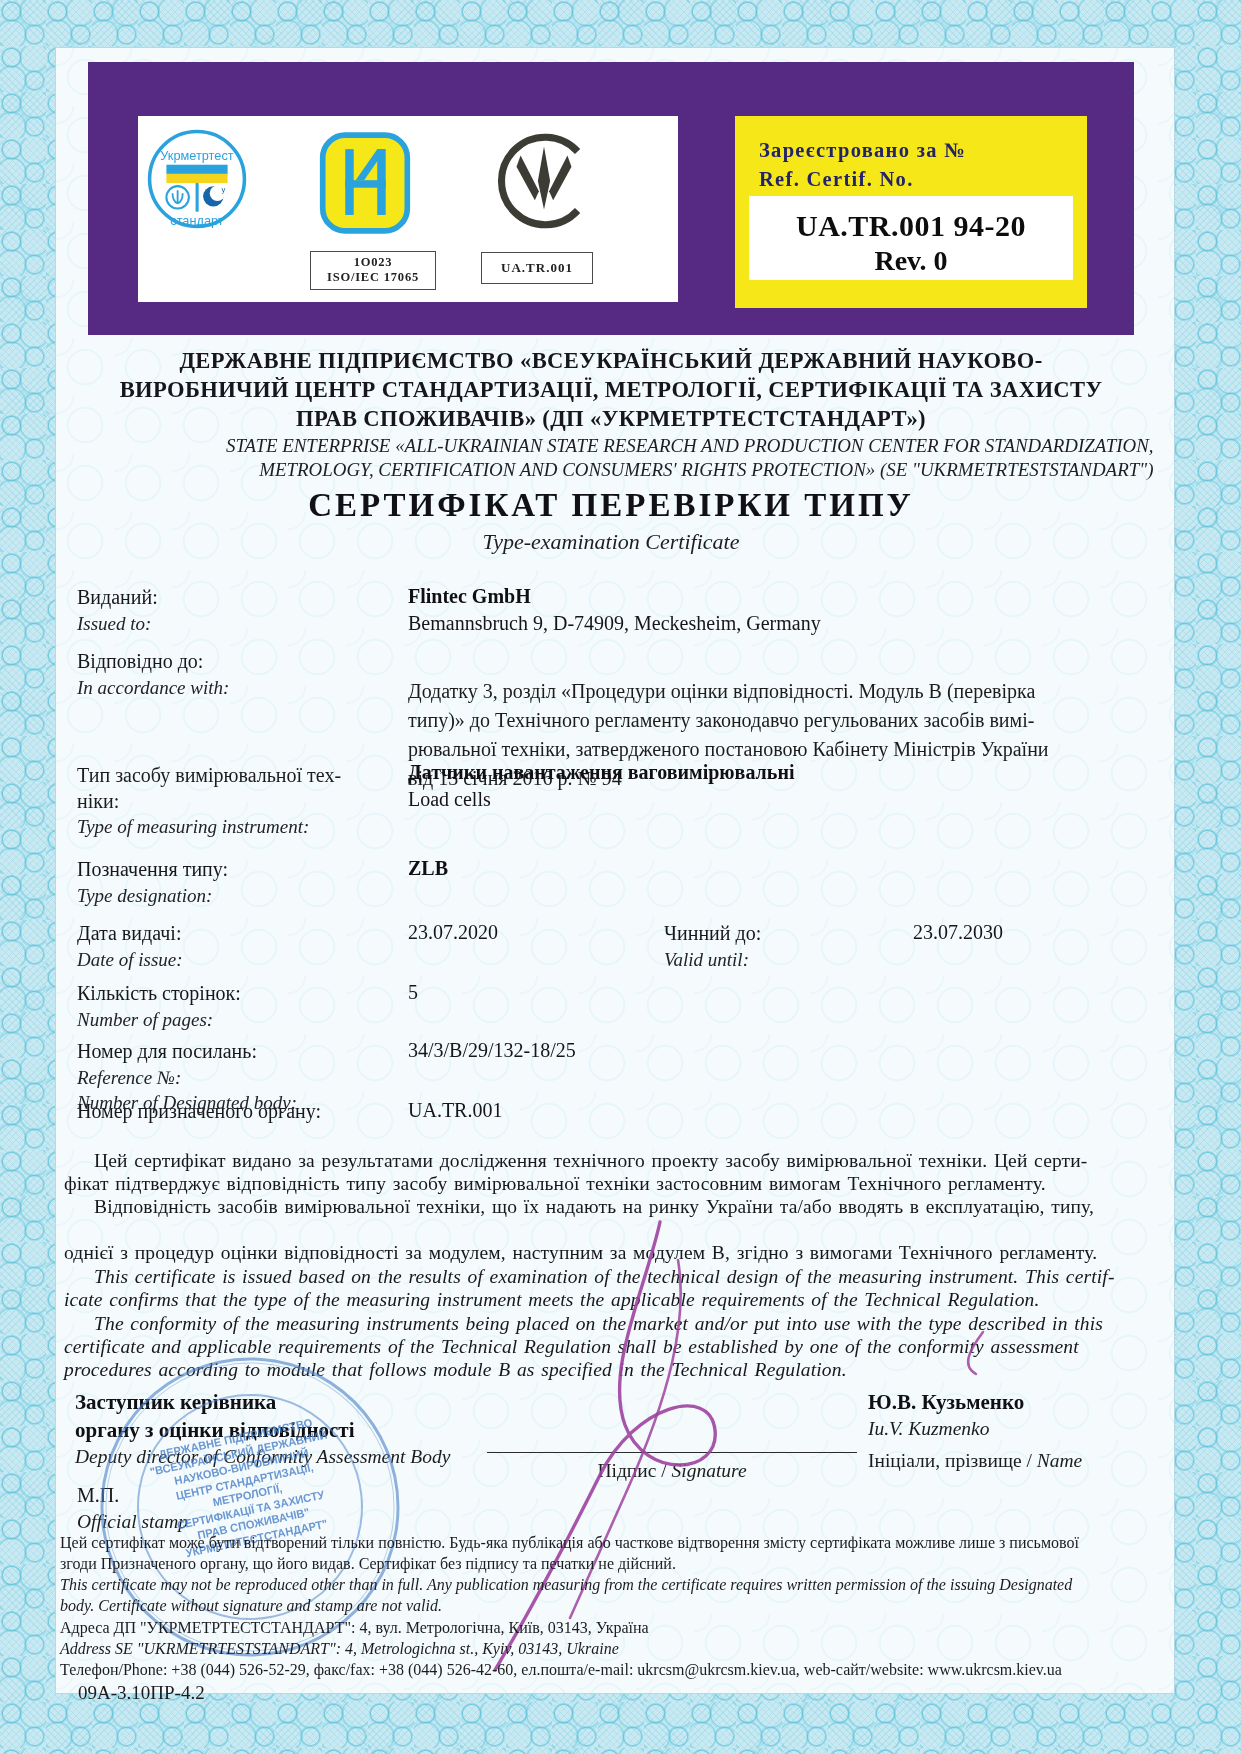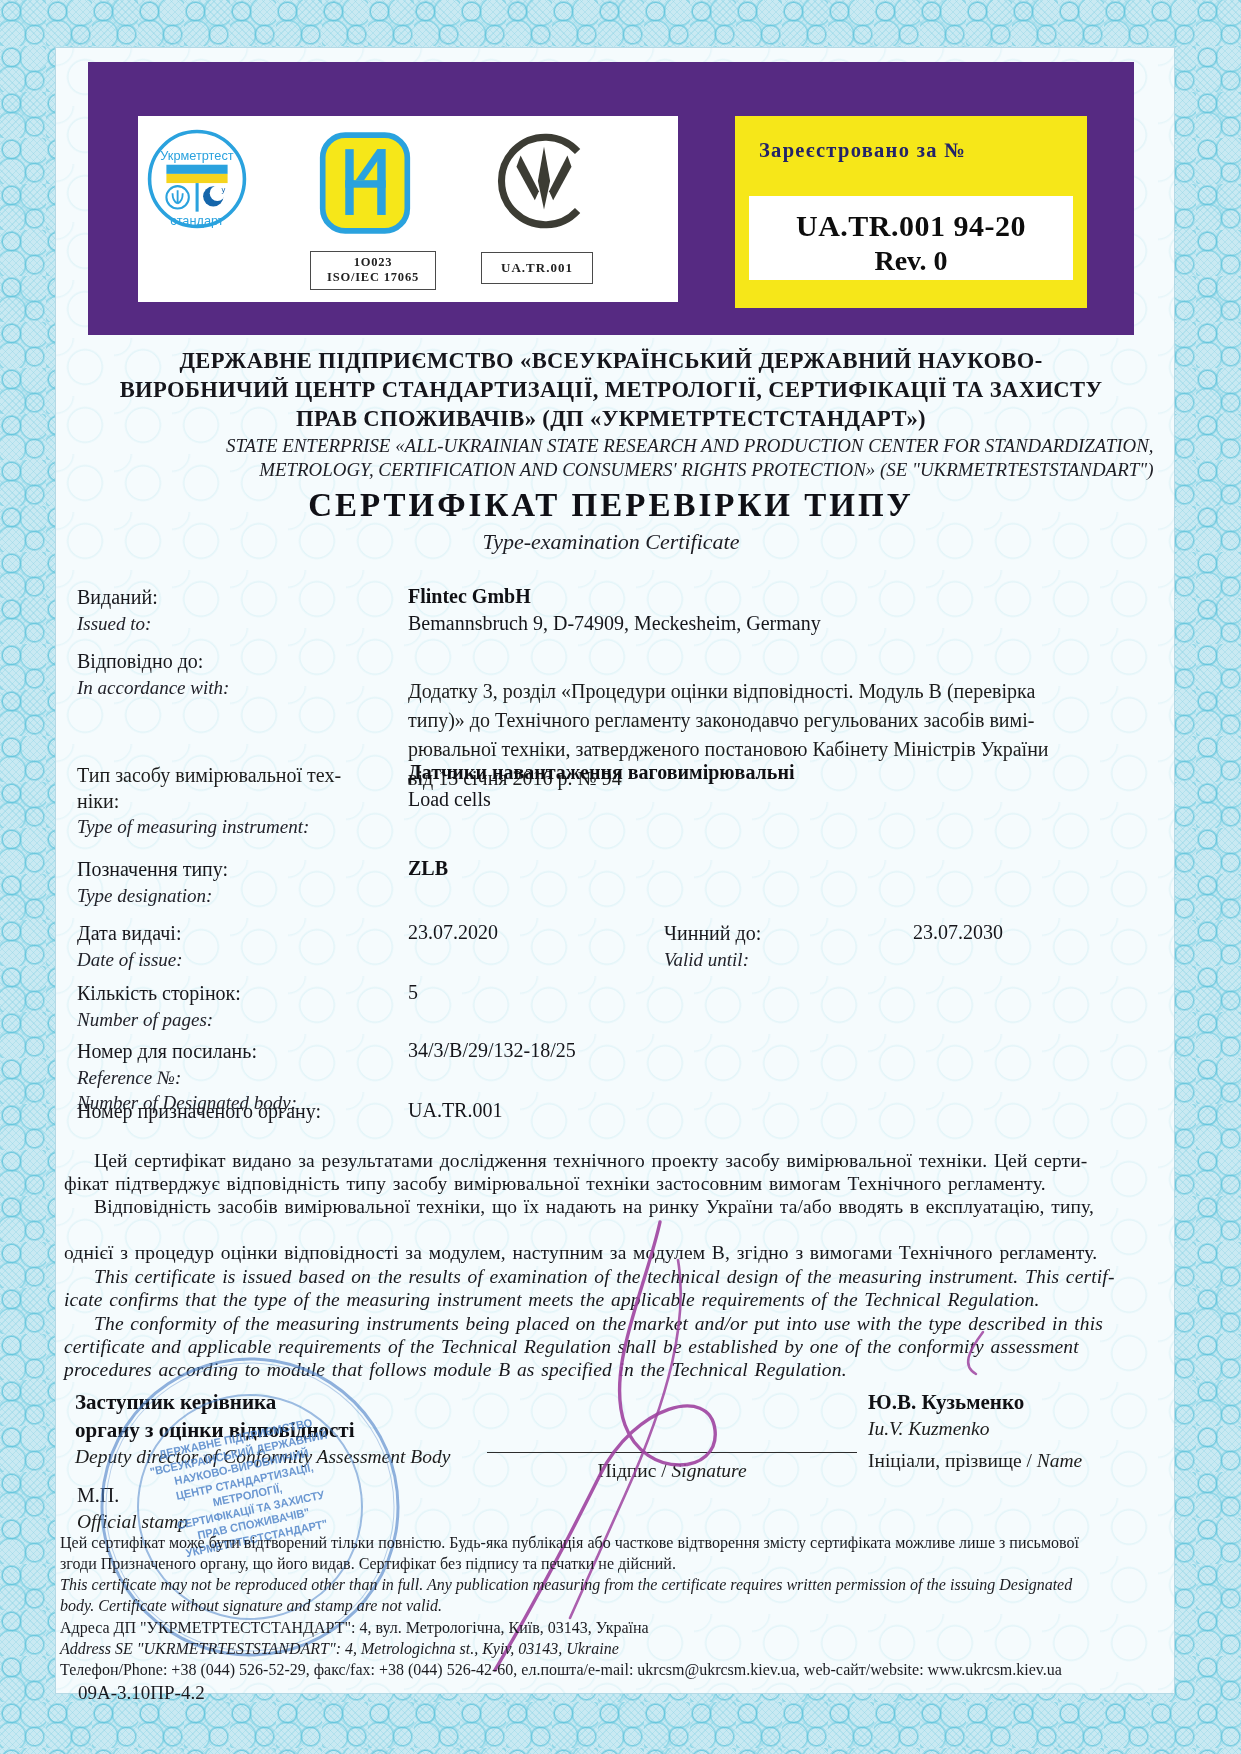--- a/index.html
+++ b/index.html
@@ -107,20 +107,21 @@
   <div class="abs small-box iso-box">
       <div>1О023</div>
       <div>ISO/IEC 17065</div>
     </div>
 
   <div class="abs small-box uatr-box">UA.TR.001</div>
 
   <div class="abs yellow-box"></div>
   <div class="abs reg-label">
     <div>Зареєстровано за №</div>
+    <div>Ref. Certif. No.</div>
   </div>
   <div class="abs certno-box">
     <div class="certno">UA.TR.001 94-20</div>
     <div class="rev">Rev. 0</div>
   </div>
 
   <div class="abs org-ua">
       <div class="org-ua-line">ДЕРЖАВНЕ ПІДПРИЄМСТВО «ВСЕУКРАЇНСЬКИЙ ДЕРЖАВНИЙ НАУКОВО-</div>
       <div class="org-ua-line">ВИРОБНИЧИЙ ЦЕНТР СТАНДАРТИЗАЦІЇ, МЕТРОЛОГІЇ, СЕРТИФІКАЦІЇ ТА ЗАХИСТУ</div>
       <div class="org-ua-line">ПРАВ СПОЖИВАЧІВ» (ДП «УКРМЕТРТЕСТСТАНДАРТ»)</div>

